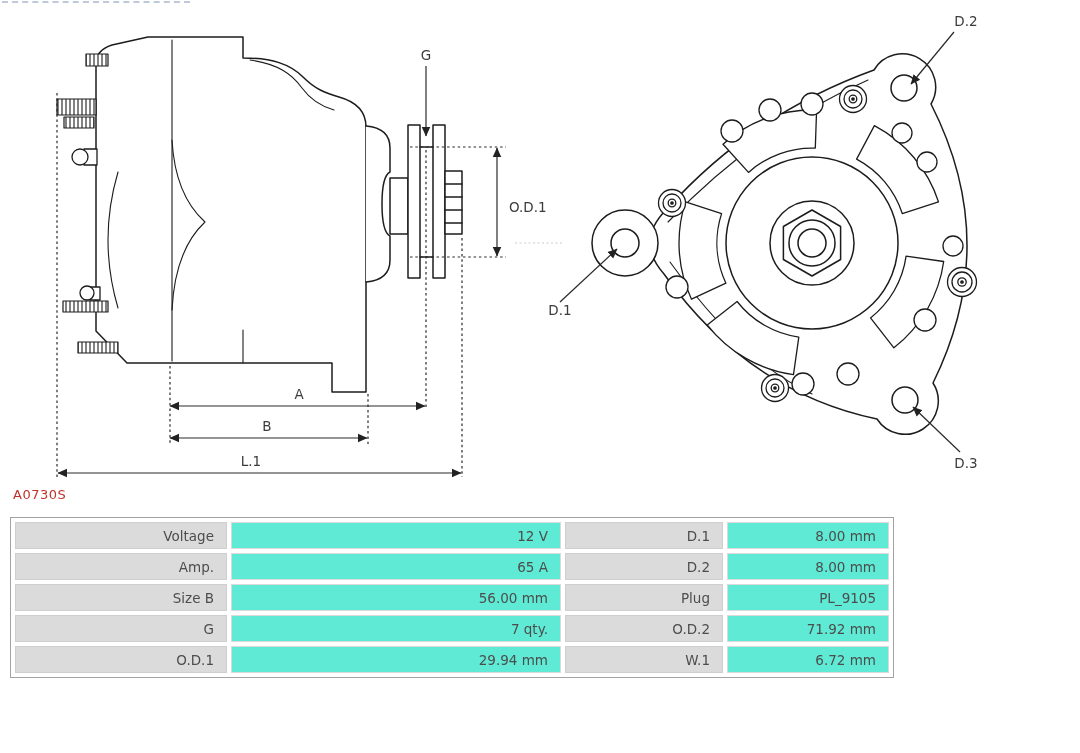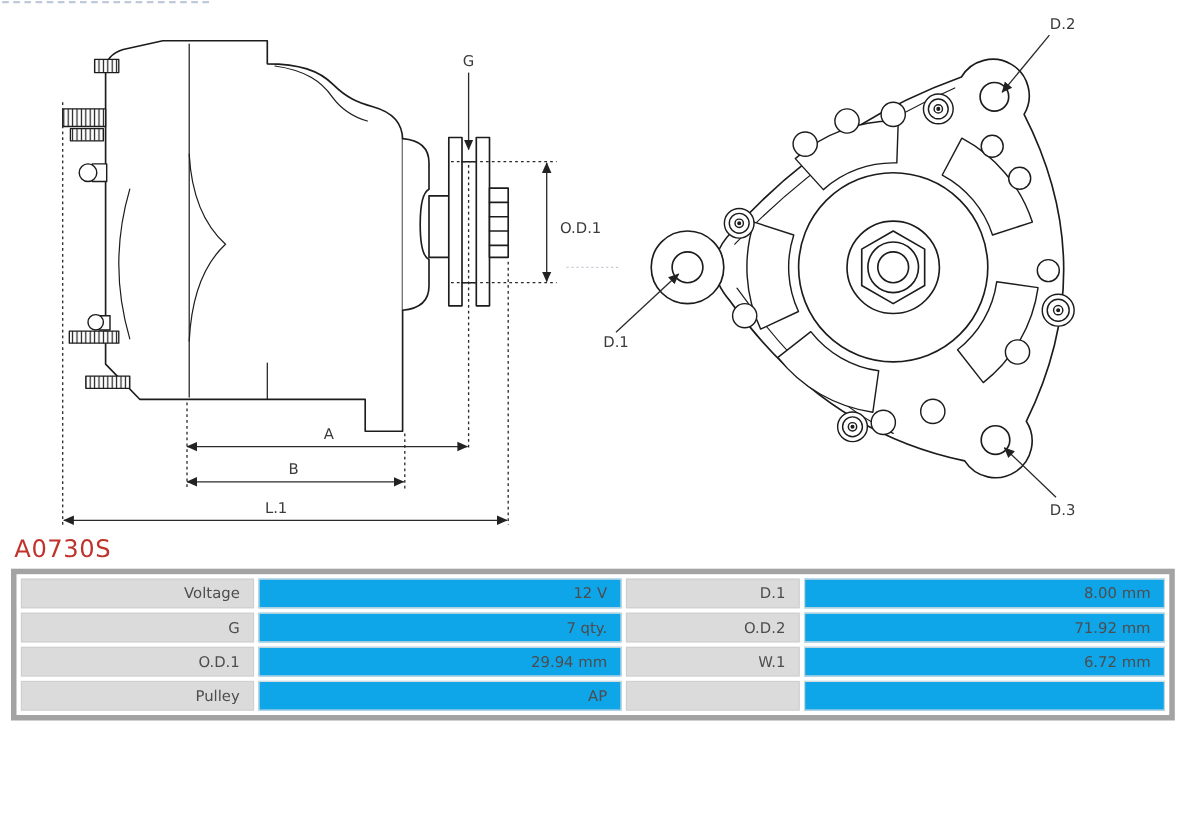--- a/index.html
+++ b/index.html
@@ -9,33 +9,33 @@
     -webkit-font-smoothing:antialiased;
   }
   .watermark-remnant{
     position:absolute;top:1px;left:2px;width:188px;height:0;
     border-top:2px dashed #aebdd0;opacity:.8;
   }
   svg.diagram{position:absolute;top:0;left:0;}
   .dim-text{font-size:13.5px;fill:#3b3b3b;}
   .part-number{
     position:absolute;top:487px;left:13px;
-    font-size:22px;letter-spacing:.5px;color:#c0332c;font-weight:400;
+    font-size:13px;letter-spacing:.5px;color:#c0332c;font-weight:400;
   }
   table.spec{
-    position:absolute;top:517px;left:10px;width:1058px;
+    position:absolute;top:517px;left:10px;width:884px;
     border-collapse:separate;border-spacing:4px;
-    table-layout:fixed;background:#fff;border:5px solid #a3a3a3;
+    table-layout:fixed;background:#fff;border:1px solid #a3a3a3;
   }
   table.spec td{
     height:25px;padding:0 12px 0 8px;text-align:right;vertical-align:middle;
     font-size:13.5px;color:#4d4d4d;white-space:nowrap;overflow:hidden;
   }
   td.lbl{background:#dbdbdb;border:1px solid #cfcfcf;}
-  td.val{background:#0ea5e9;border:1px solid #dadada;}
+  td.val{background:#5eead4;border:1px solid #dadada;}
 </style>
 </head>
 <body>
 
 <div class="watermark-remnant"></div>
 
 <svg class="diagram" width="1080" height="485" viewBox="0 0 1080 485">
   <defs>
     <pattern id="hatch" width="4" height="8" patternUnits="userSpaceOnUse">
       <rect width="4" height="8" fill="#fff"></rect>
@@ -217,31 +217,37 @@
       <col>
     </colgroup>
   <tbody>
     <tr>
       <td class="lbl">Voltage</td>
       <td class="val">12 V</td>
       <td class="lbl">D.1</td>
       <td class="val">8.00 mm</td>
     </tr>
     <tr>
+      <td class="lbl">Amp.</td>
+      <td class="val">65 A</td>
+      <td class="lbl">D.2</td>
+      <td class="val">8.00 mm</td>
+    </tr>
+    <tr>
+      <td class="lbl">Size B</td>
+      <td class="val">56.00 mm</td>
+      <td class="lbl">Plug</td>
+      <td class="val">PL_9105</td>
+    </tr>
+    <tr>
       <td class="lbl">G</td>
       <td class="val">7 qty.</td>
       <td class="lbl">O.D.2</td>
       <td class="val">71.92 mm</td>
     </tr>
     <tr>
       <td class="lbl">O.D.1</td>
       <td class="val">29.94 mm</td>
       <td class="lbl">W.1</td>
       <td class="val">6.72 mm</td>
     </tr>
-    <tr>
-      <td class="lbl">Pulley</td>
-      <td class="val">AP</td>
-      <td class="lbl"></td>
-      <td class="val"></td>
-    </tr>
   </tbody>
 </table>
 
 </body></html>

